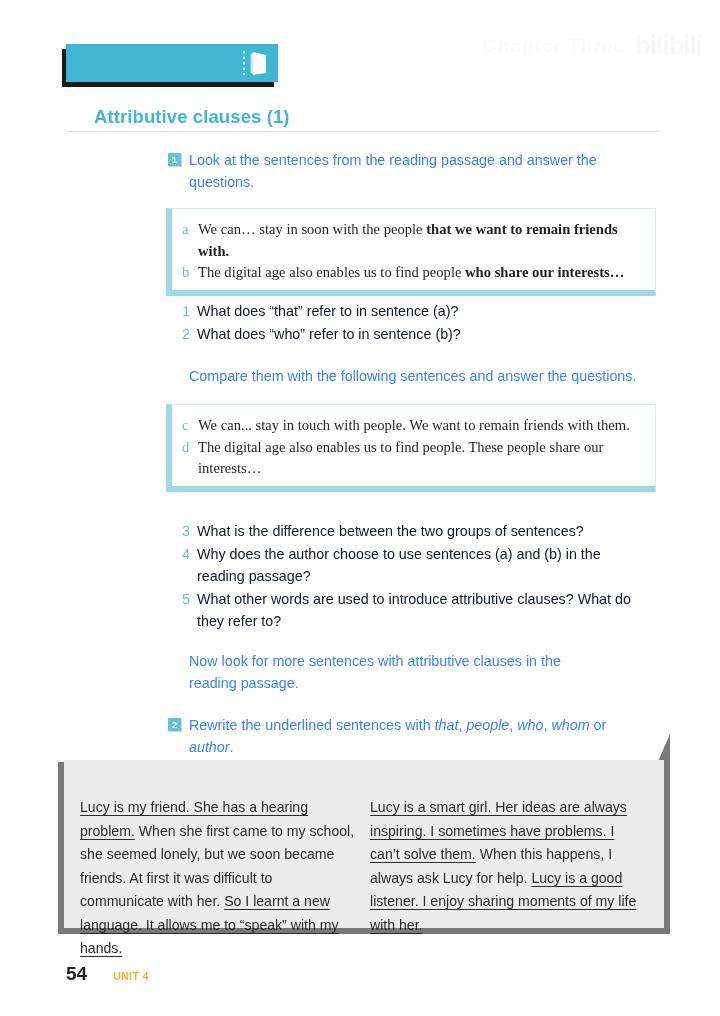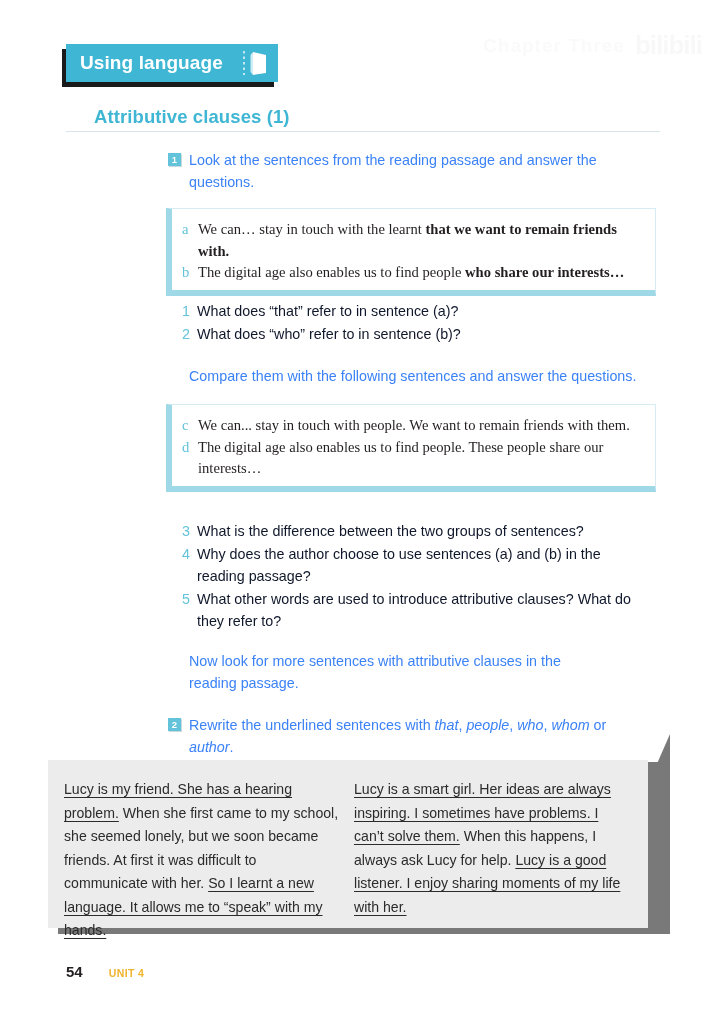--- a/index.html
+++ b/index.html
@@ -174,28 +174,28 @@
     left: 58px;
     top: 734px;
     width: 612px;
     height: 200px;
     background: #6e6e6e;
     clip-path: polygon(0% 100%, 0% 14%, 98% 14%, 100% 0%, 100% 100%);
     opacity: .92;
   }
   #passage-panel {
     position: absolute;
-    left: 48px;
+    left: 64px;
     top: 760px;
     width: 600px;
     height: 168px;
     background: #ececec;
     display: flex;
     box-sizing: border-box;
-    padding: 18px 16px 10px 16px;
+    padding: 36px 16px 10px 16px;
   }
   #passage-panel .col {
     flex: 1 1 50%;
     font-size: 14.1px;
     line-height: 23.5px;
     color: #2b2b2b;
   }
   #passage-panel .col.right { padding-left: 12px; }
   #passage-panel u {
     text-decoration: underline;
@@ -206,21 +206,21 @@
   
   #footer {
     position: absolute;
     left: 66px;
     top: 963px;
     display: flex;
     align-items: baseline;
     gap: 26px;
   }
   #footer .page-no {
-    font-size: 15px;
+    font-size: 19px;
     font-weight: bold;
     color: #231f20;
   }
   #footer .unit-label {
     font-size: 10.5px;
     font-weight: bold;
     color: #f0b32e;
     letter-spacing: .4px;
   }
   .italic { font-style: italic; }
@@ -229,42 +229,41 @@
 <body>
 
 <div id="watermark">
   <span class="wm-text">Chapter Three</span>
   <span class="wm-logo">bilibili</span>
 </div>
 
 <div id="banner-wrap">
   <div id="banner-shadow"></div>
   <div id="banner">
-    <span class="banner-label">Using language</span>
     <span class="banner-icon">
       <svg width="30" height="26" viewBox="0 0 30 26" xmlns="http://www.w3.org/2000/svg">
         <line x1="5" y1="1" x2="5" y2="25" stroke="#ffffff" stroke-width="1.6" stroke-dasharray="2.5 3" opacity=".85"></line>
         <path d="M14 2 L27 5 L27 23 L14 25 Z" fill="#ffffff"></path>
         <path d="M14 2 L14 25 L11.5 22 L11.5 5 Z" fill="#ffffff" opacity=".75"></path>
       </svg>
     </span>
   </div>
 </div>
 
 <div id="grammar-heading">Attributive clauses (1)</div>
 <div id="heading-rule"></div>
 
 <div class="num-badge" style="left:168px; top:153px;">1</div>
 <div class="instr" style="left:189px; top:149px; width:455px;">Look at the sentences from the reading passage and answer the questions.</div>
 
 <div class="sentbox" style="left:166px; top:208px; width:490px; padding:10px 12px 6px 10px;">
   <ol>
     <li>
       <span class="marker">a</span>
-      <span class="body"><span>We can… stay in touch with the learnt </span><b>that we want to remain friends with.</b></span>
+      <span class="body"><span>We can… stay in soon with the people </span><b>that we want to remain friends with.</b></span>
     </li>
     <li>
       <span class="marker">b</span>
       <span class="body"><span>The digital age also enables us to find people </span><b>who share our interests…</b></span>
     </li>
   </ol>
 </div>
 
 <div class="qlist" style="left:182px; top:300px; width:460px;">
   <div class="qrow">

